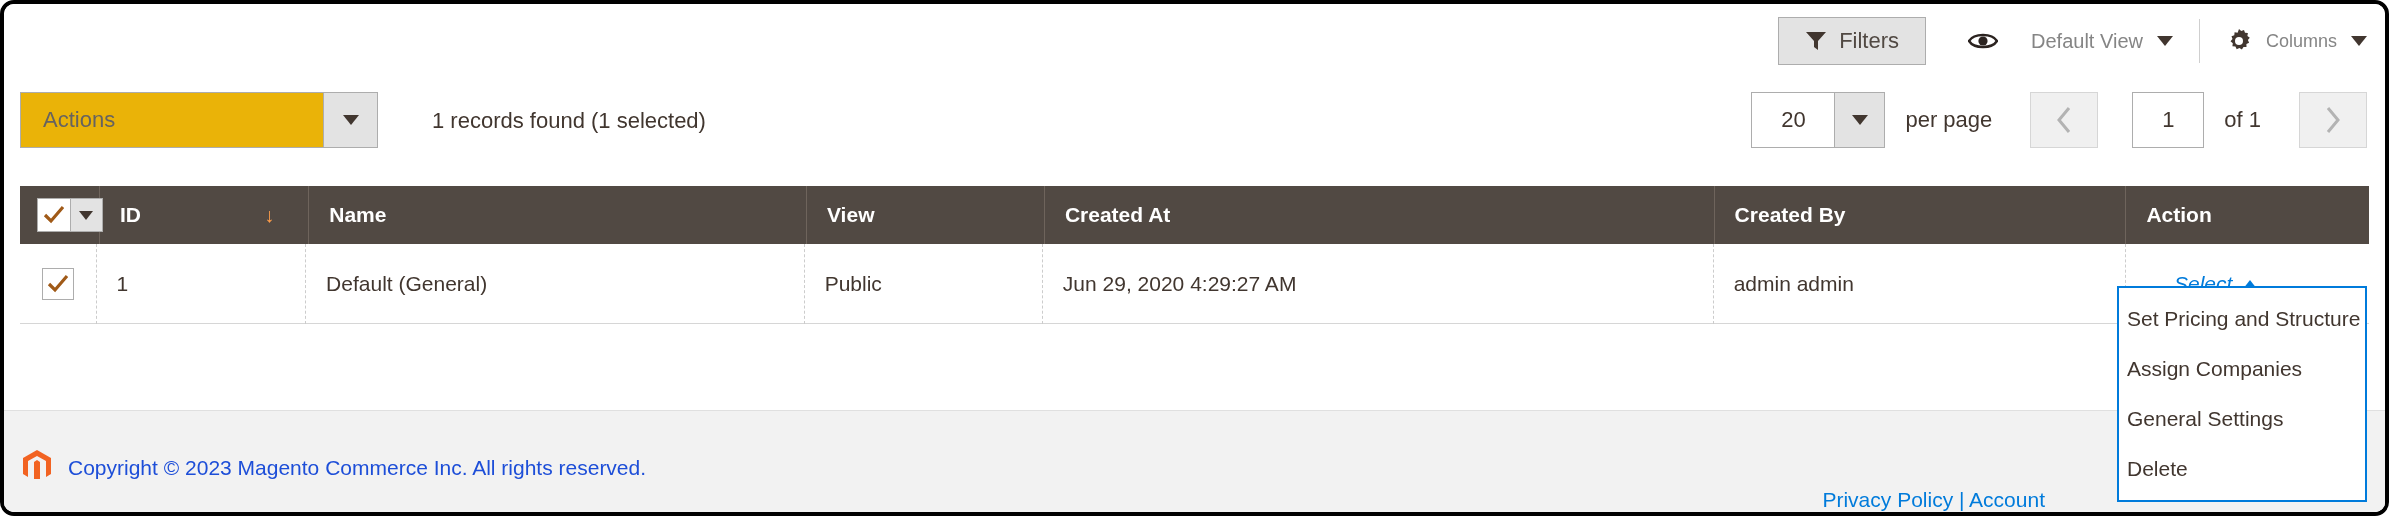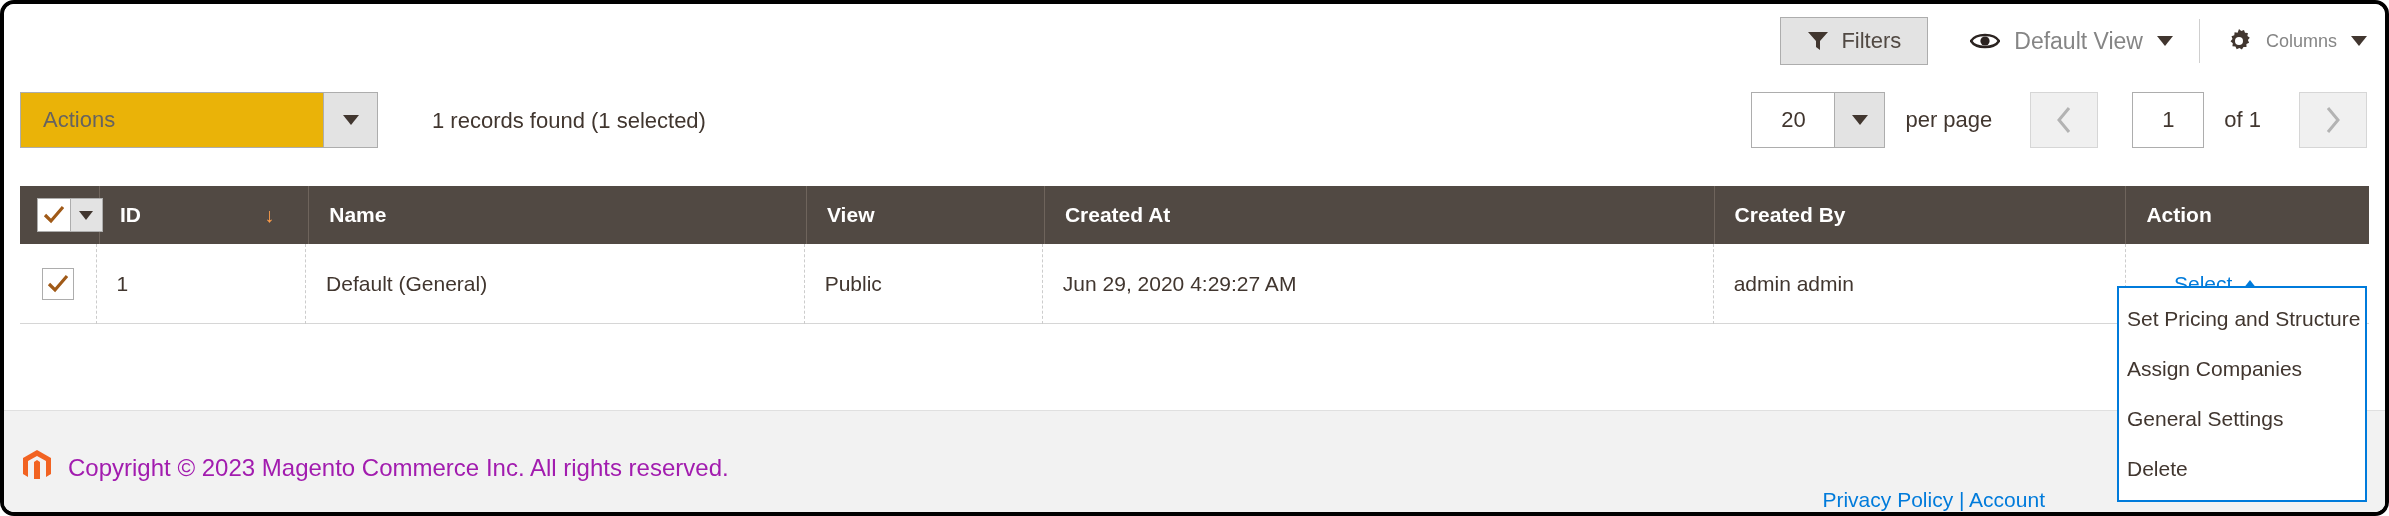--- a/index.html
+++ b/index.html
@@ -76,22 +76,23 @@
   }
 
   .view-switcher {
     display: flex;
     align-items: center;
     gap: 14px;
     margin-left: 42px;
     cursor: pointer;
   }
   .view-switcher .label {
-    font-size: 23px;
+    font-size: 20px;
     color: #858585;
+    margin-left: 19px;
   }
 
   .columns-control {
     display: flex;
     align-items: center;
     gap: 14px;
     cursor: pointer;
   }
   .columns-control .label {
     font-size: 18px;
@@ -318,20 +319,21 @@
   .grid-row .col-check { justify-content: center; padding-left: 0; }
 
   .select-link {
     color: #007bdb;
     font-size: 21px;
     display: flex;
     align-items: center;
     gap: 11px;
     cursor: pointer;
     margin-left: 28px;
+    font-style: italic;
   }
   .caret-up-blue {
     width: 0; height: 0;
     border-left: 7px solid transparent;
     border-right: 7px solid transparent;
     border-bottom: 9px solid #007bdb;
   }
 
   
   .action-menu {
@@ -365,22 +367,22 @@
 
   .footer-left {
     position: absolute;
     left: 18px;
     top: 38px;
     display: flex;
     align-items: center;
     gap: 16px;
   }
   .copyright {
-    font-size: 24px;
-    color: #a21caf;
+    font-size: 21px;
+    color: #1d4ed8;
   }
 
   .footer-links {
     position: absolute;
     right: 340px;
     bottom: 0px;
     font-size: 21px;
     color: #007bdb;
     white-space: nowrap;
     cursor: pointer;

